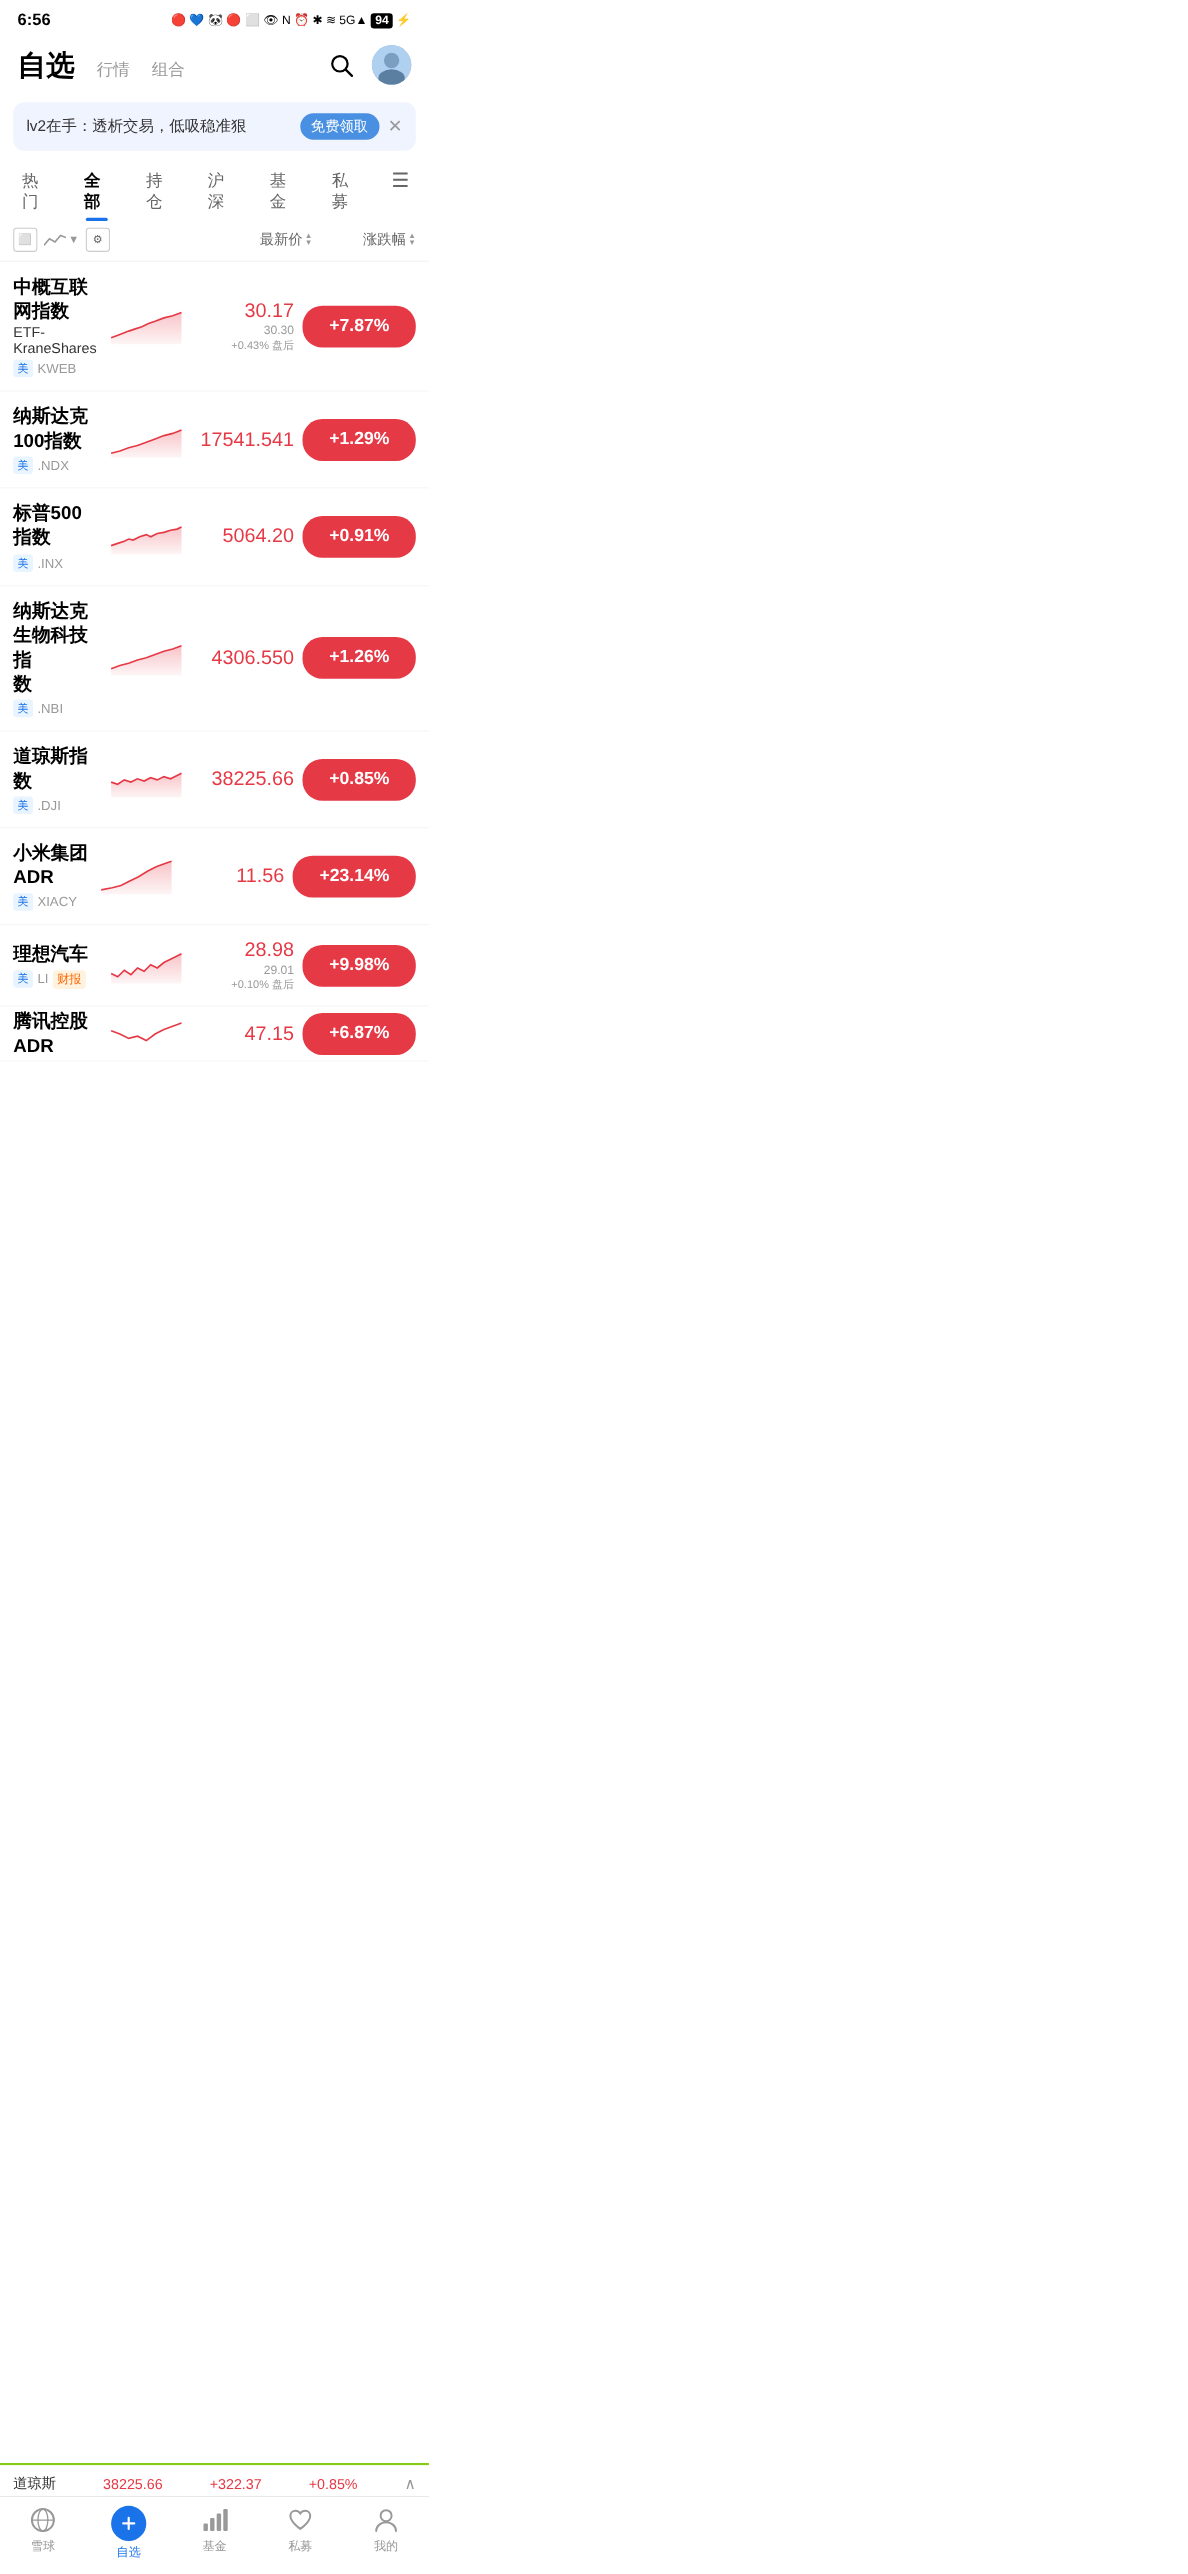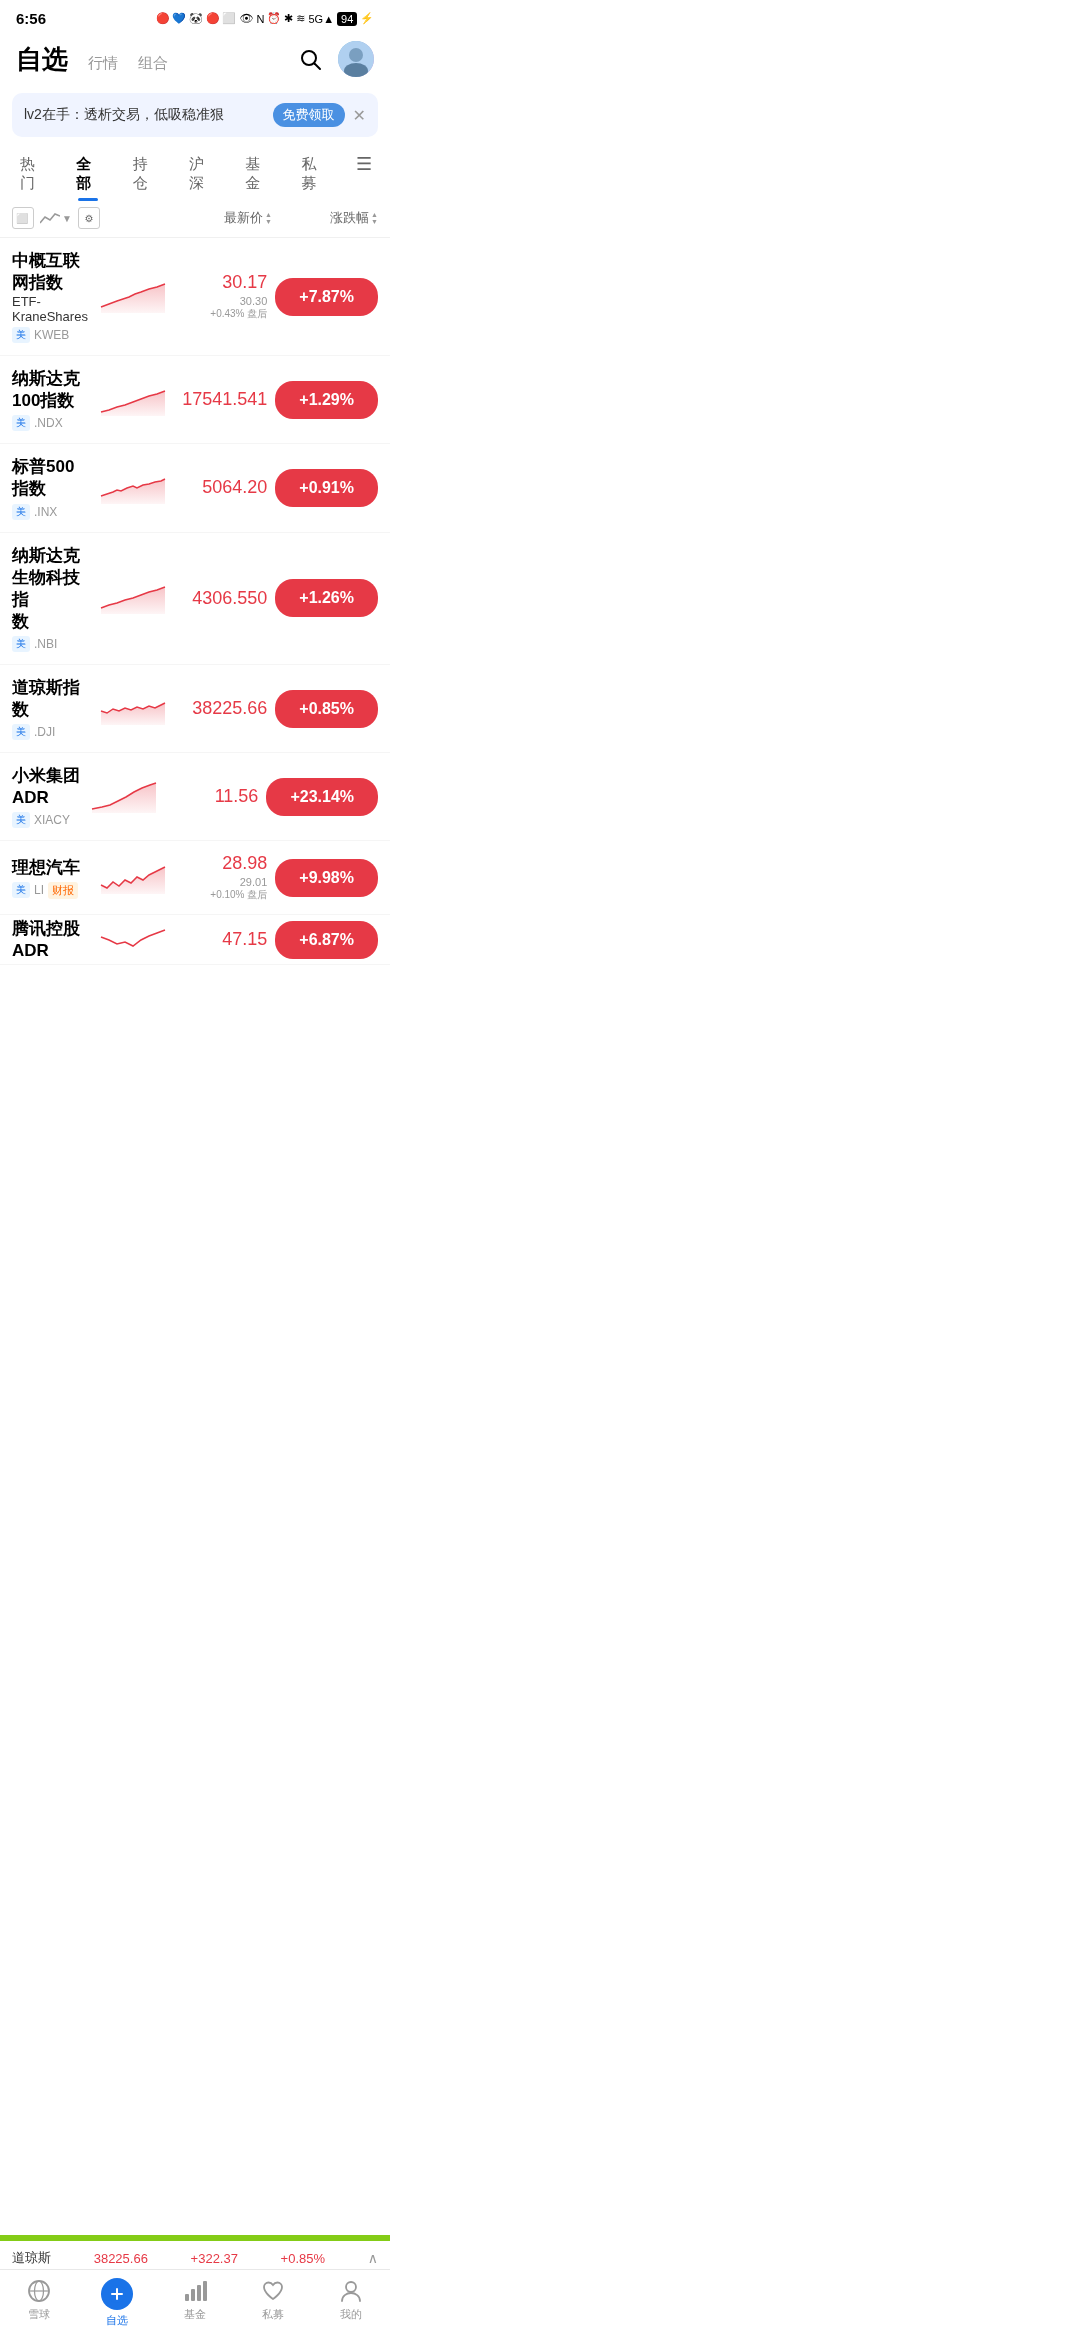--- a/index.html
+++ b/index.html
@@ -31,21 +31,21 @@
       gap: 3px;
       font-size: 11px;
       color: #000;
     }
     .battery-badge {
       background: #000;
       color: #fff;
       border-radius: 3px;
       padding: 1px 4px;
       font-size: 11px;
-      font-weight: 400;
+      font-weight: 700;
     }
 
     
     .top-nav {
       display: flex;
       align-items: center;
       padding: 8px 16px 10px;
       background: #fff;
     }
     .nav-tabs {
@@ -174,21 +174,21 @@
       border: 1px solid #ccc;
       border-radius: 3px;
       display: flex;
       align-items: center;
       justify-content: center;
       font-size: 10px;
       color: #666;
     }
     .th-right {
       display: flex;
-      gap: 16px;
+      gap: 4px;
     }
     .th-col {
       display: flex;
       align-items: center;
       gap: 2px;
       font-size: 13px;
       color: #666;
       min-width: 80px;
       justify-content: flex-end;
     }
@@ -294,21 +294,21 @@
     }
 
     
     .bottom-ticker {
       position: fixed;
       bottom: 65px;
       left: 0;
       right: 0;
       width: 390px;
       background: #fff;
-      border-top: 6px solid #84cc16;
+      border-top: 2px solid #84cc16;
       padding: 8px 12px;
       display: flex;
       align-items: center;
       justify-content: space-between;
     }
     .ticker-name {
       font-size: 13px;
       color: #333;
     }
     .ticker-price {

